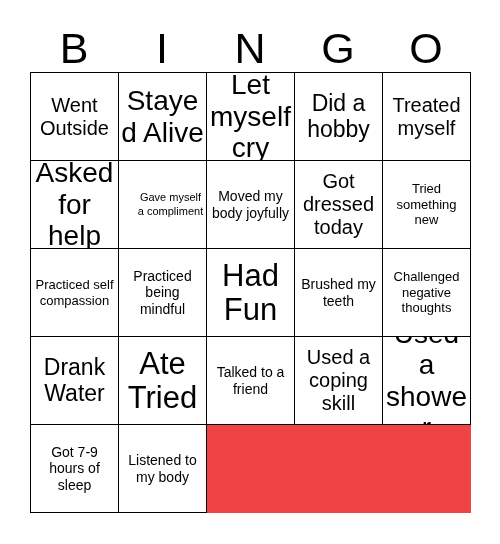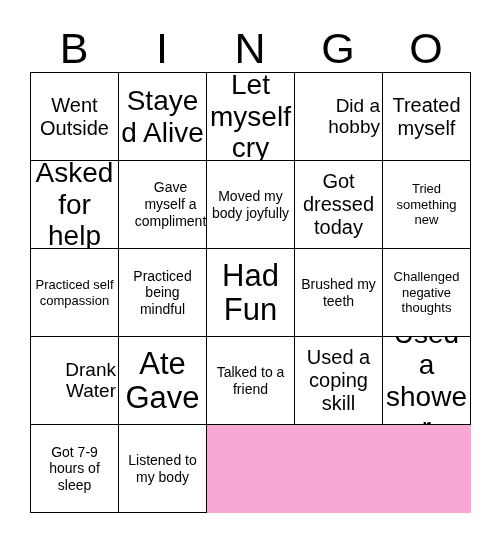--- a/index.html
+++ b/index.html
@@ -47,21 +47,21 @@
     left: 30px;
     top: 72px;
     width: 440px;
     height: 440px;
     display: grid;
     grid-template-columns: repeat(5, 88px);
     grid-template-rows: repeat(5, 88px);
     border-top: 1.5px solid #000;
     border-left: 1.5px solid #000;
     box-sizing: content-box;
-    background: #f9a8d4;
+    background: #ef4444;
   }
   .cell {
     box-sizing: border-box;
     width: 88px;
     height: 88px;
     border-right: 1.5px solid #000;
     border-bottom: 1.5px solid #000;
     display: flex;
     align-items: center;
     justify-content: center;
@@ -72,25 +72,25 @@
     background: #ffffff;
   }
   .cell-text {
     display: block;
     width: 100%;
     line-height: 1.12;
     word-wrap: break-word;
   }
   
   .fs-xs   { font-size: 13px; line-height: 1.22; }
-  .fs-sm   { font-size: 14px; line-height: 1.20; margin-left: 16px; }
+  .fs-sm   { font-size: 11px; line-height: 1.20; margin-left: 16px; }
   .fs-md   { font-size: 14px; line-height: 1.16; }
   .fs-lg   { font-size: 20px; line-height: 1.14; }
   .fs-xl   { font-size: 28px; line-height: 1.12; }
-  .fs-2xl  { font-size: 19px; line-height: 1.10; text-align: right; }
+  .fs-2xl  { font-size: 23px; line-height: 1.10; }
   .fs-3xl  { font-size: 31px; line-height: 1.08; }
 </style>
 </head>
 <body>
 
 <div id="card">
 
   <div id="header-row">
     <div class="header-letter">B</div>
     <div class="header-letter">I</div>
@@ -146,21 +146,21 @@
       <span class="cell-text fs-md">Brushed my teeth</span>
     </div>
 
     <div class="cell">
       <span class="cell-text fs-xs">Challenged negative thoughts</span>
     </div>
     <div class="cell">
       <span class="cell-text fs-2xl">Drank Water</span>
     </div>
     <div class="cell">
-      <span class="cell-text fs-3xl">Ate Gave</span>
+      <span class="cell-text fs-3xl">Ate Tried</span>
     </div>
     <div class="cell">
       <span class="cell-text fs-md">Talked to a friend</span>
     </div>
 
     <div class="cell">
       <span class="cell-text fs-lg">Used a coping skill</span>
     </div>
     <div class="cell">
       <span class="cell-text fs-xl">Used a shower</span>

